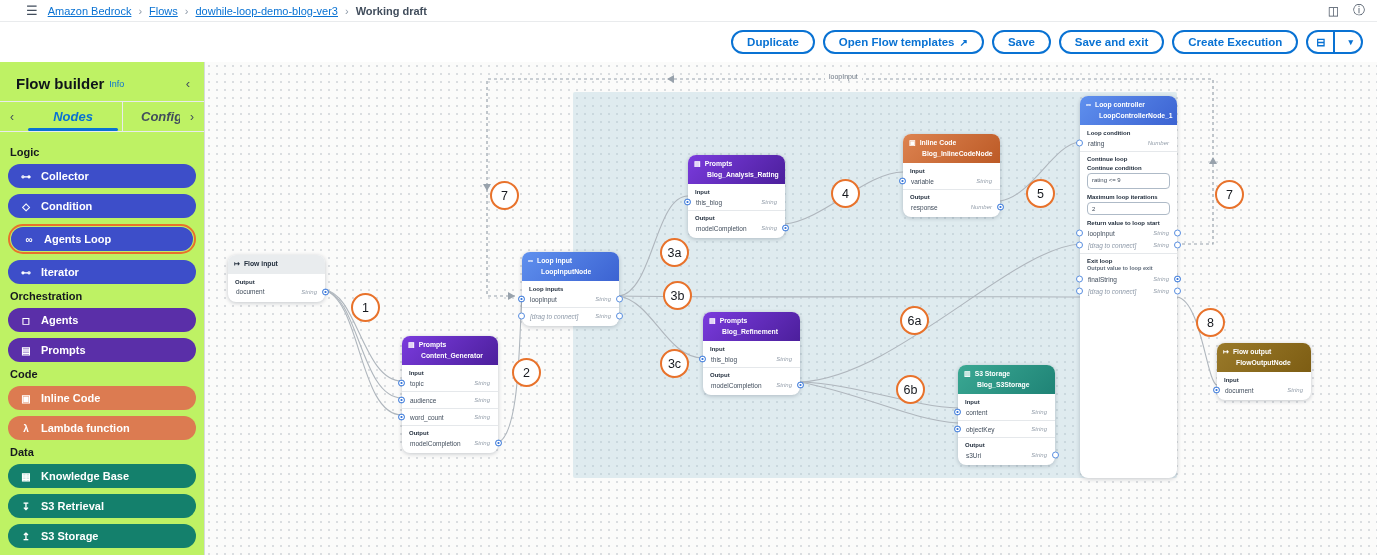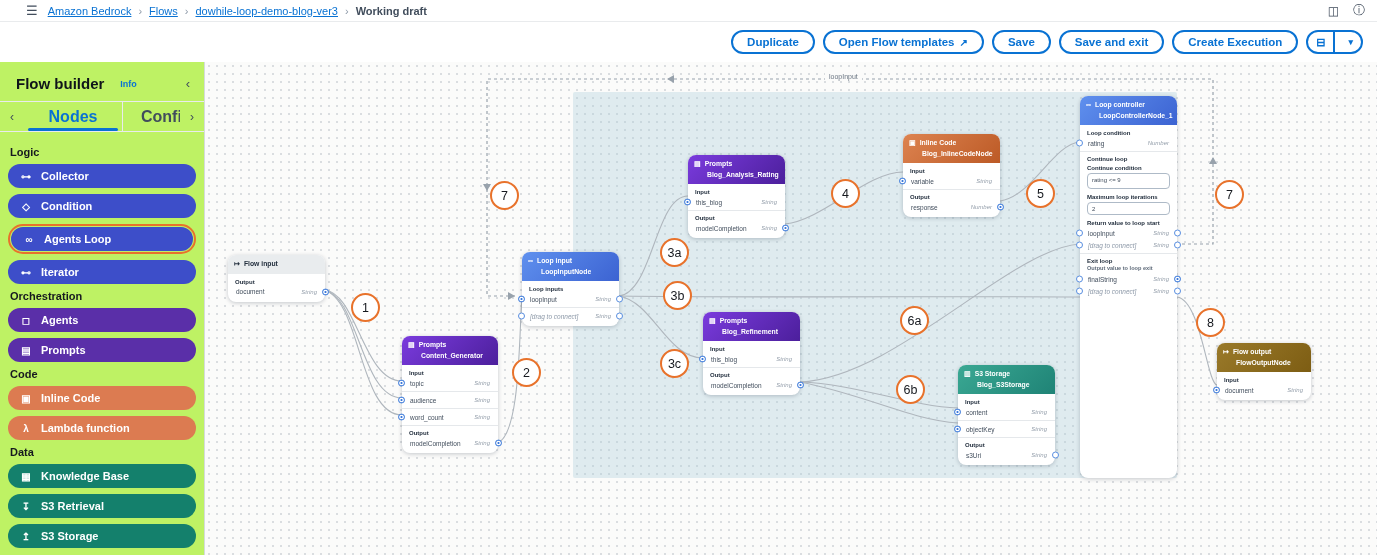--- a/index.html
+++ b/index.html
@@ -25,26 +25,26 @@
   .btn-split .seg-l { border-right:2px solid #0972D3; font-size:11px; }
   .btn-split .seg-r { font-size:9px; }
 
   
   .content { display:flex; height:493px; }
 
   
   .sidebar { width:205px; min-width:205px; border-right:1px solid #D5DBDB; background:#bef264; overflow:hidden; }
   .sb-head { display:flex; align-items:center; padding:13px 14px 9px 16px; }
   .sb-title { font-size:15px; font-weight:bold; color:#0F141A; }
-  .sb-info { font-size:9px; font-weight:bold; color:#0972D3; margin-left:16px; cursor:pointer; }
+  .sb-info { font-size:9px; font-weight:normal; color:#0972D3; margin-left:5px; cursor:pointer; }
   .sb-collapse { margin-left:auto; color:#414D5C; font-size:13px; cursor:pointer; }
   .sb-divider { border-top:1px solid #E9EBED; }
   .tabs { display:flex; align-items:stretch; height:30px; border-bottom:1px solid #E9EBED; }
   .tab-arrow { width:24px; display:flex; align-items:center; justify-content:center; color:#414D5C; font-size:12px; cursor:pointer; }
-  .tab { flex:1; display:flex; align-items:center; justify-content:center; font-size:16px; font-weight:bold; cursor:pointer; position:relative; overflow:hidden; white-space:nowrap; }
+  .tab { flex:1; display:flex; align-items:center; justify-content:center; font-size:13px; font-weight:bold; cursor:pointer; position:relative; overflow:hidden; white-space:nowrap;font-style:italic; }
   .tab.active { color:#0972D3; }
   .tab.active::after { content:""; position:absolute; left:4px; right:4px; bottom:0; height:3px; background:#0972D3; border-radius:2px; }
   .tab.inactive { color:#414D5C; border-left:1px solid #E9EBED; justify-content:flex-start; padding-left:18px; max-width:58px; }
   .sb-body { padding:8px 8px 0 8px; }
   .sec-label { font-size:11px; font-weight:bold; color:#16191F; margin:6px 2px 6px 2px; }
   .pill { height:24px; border-radius:12px; display:flex; align-items:center; gap:9px; padding:0 12px; color:#fff; font-size:11px; font-weight:bold; margin-bottom:6px; cursor:pointer; }
   .pill .pic { font-size:10px; width:12px; text-align:center; }
   .pill.blue { background:#3D4EC9; }
   .pill.purple { background:#5A2FA8; }
   .pill.orange { background:#DC7B51; }

